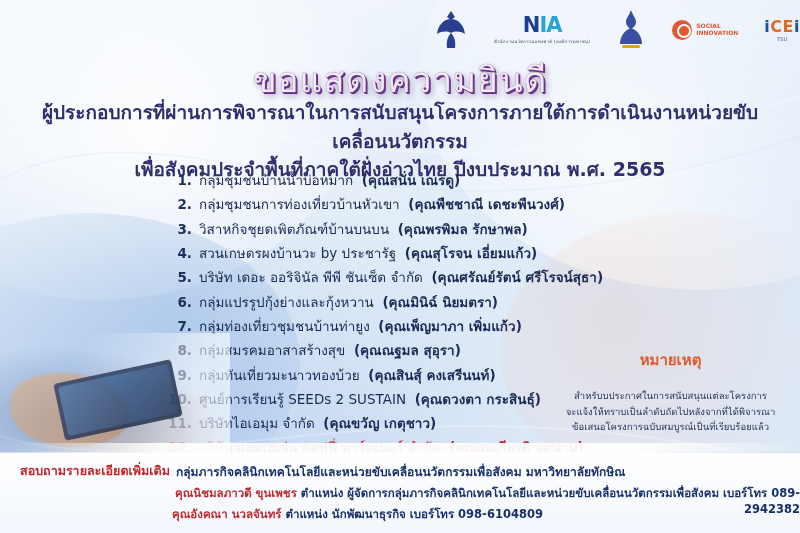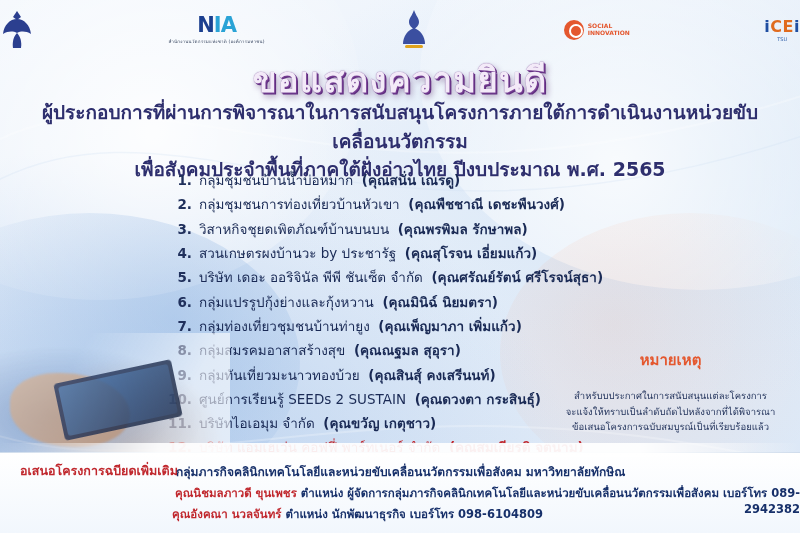--- a/index.html
+++ b/index.html
@@ -22,40 +22,40 @@
   .sw2{right:-180px;top:-140px;width:560px;height:430px;border-radius:50%;
        background:radial-gradient(circle at 35% 70%, rgba(255,255,255,0.8) 0%, rgba(255,255,255,0) 65%);}
   .sw3{left:-120px;bottom:20px;width:420px;height:300px;border-radius:50%;
        background:radial-gradient(circle at 70% 35%, rgba(120,165,220,0.35) 0%, rgba(120,165,220,0) 68%);}
   .sw4{right:-80px;bottom:40px;width:380px;height:280px;border-radius:50%;
        background:radial-gradient(circle at 30% 40%, rgba(255,120,60,0.10) 0%, rgba(255,120,60,0) 70%);}
   .lines{position:absolute;inset:0;opacity:.35;}
 
   
   .logos{position:absolute;top:6px;left:0;right:0;height:48px;display:flex;
-         justify-content:space-between;align-items:center;gap:26px;}
+         justify-content:flex-end;align-items:center;gap:26px;}
   .logo{display:flex;align-items:center;justify-content:center;height:42px;}
   .logo-garuda{width:34px;height:42px;}
   .logo-nia{display:flex;flex-direction:column;align-items:center;}
   .nia-word{font-size:21px;font-weight:bold;color:#1b3f8f;letter-spacing:-1px;line-height:1;}
   .nia-word .a{color:#2aa3d6;}
   .nia-sub{font-size:4.5px;color:#33415c;margin-top:2px;letter-spacing:.2px;}
   .logo-thai{width:30px;height:44px;}
   .logo-si{display:flex;align-items:center;gap:4px;}
   .si-mark{width:20px;height:20px;border-radius:50%;background:#e4572e;position:relative;}
   .si-mark:before{content:"";position:absolute;left:5px;top:4px;width:10px;height:10px;border-radius:50%;
                   border:2px solid #fff;}
   .si-text{font-size:6px;font-weight:bold;color:#e4572e;line-height:1.15;}
   .logo-icei{display:flex;flex-direction:column;align-items:center;}
   .icei-word{font-size:16px;font-weight:bold;color:#1f4ea1;letter-spacing:.5px;line-height:1;}
   .icei-word span{color:#e06b1e;}
   .icei-sub{font-size:5px;color:#2e5ea8;margin-top:1px;}
   .title-main{
     position:absolute;top:52px;left:0;right:0;text-align:center;
-    font-size:35px;font-weight:bold;letter-spacing:1px;
+    font-size:35px;font-weight:normal;letter-spacing:1px;
     color:#f3eaf8;
     text-shadow:
       0 0 1px #6d3f8e,
       1px 1px 0 #7a3f96,
       2px 2px 0 #5f2f7f,
       3px 4px 6px rgba(70,25,95,0.45);
   }
   .title-sub{
     position:absolute;top:98px;left:40px;right:40px;text-align:center;
     font-size:19px;font-weight:bold;line-height:1.5;color:#2e2f6e;
@@ -211,21 +211,21 @@
   <div class="note">
     <div class="note-title">หมายเหตุ</div>
     <div class="note-body">สำหรับบประกาศในการสนับสนุนแต่ละโครงการ จะแจ้งให้ทราบเป็นลำดับถัดไปหลังจากที่ได้พิจารณาข้อเสนอโครงการฉบับสมบูรณ์เป็นที่เรียบร้อยแล้ว</div>
   </div>
 
   <div class="photo"></div>
   <div class="hand"></div>
   <div class="tablet"></div>
 
   <div class="footer">
-    <div class="f-head">อเสนอโครงการฉบียดเพิ่มเติม</div>
+    <div class="f-head">สอบถามรายละเอียดเพิ่มเติม</div>
     <div class="f-org">กลุ่มภารกิจคลินิกเทคโนโลยีและหน่วยขับเคลื่อนนวัตกรรมเพื่อสังคม มหาวิทยาลัยทักษิณ</div>
     <div class="f-line f-line1">
       <span class="f-name">คุณนิชมลภาวดี ขุนเพชร</span>
       <span>ตำแหน่ง ผู้จัดการกลุ่มภารกิจคลินิกเทคโนโลยีและหน่วยขับเคลื่อนนวัตกรรมเพื่อสังคม เบอร์โทร 089-2942382</span>
     </div>
     <div class="f-line f-line2">
       <span class="f-name">คุณอังคณา นวลจันทร์</span>
       <span>ตำแหน่ง นักพัฒนาธุรกิจ เบอร์โทร 098-6104809</span>
     </div>
   </div>

